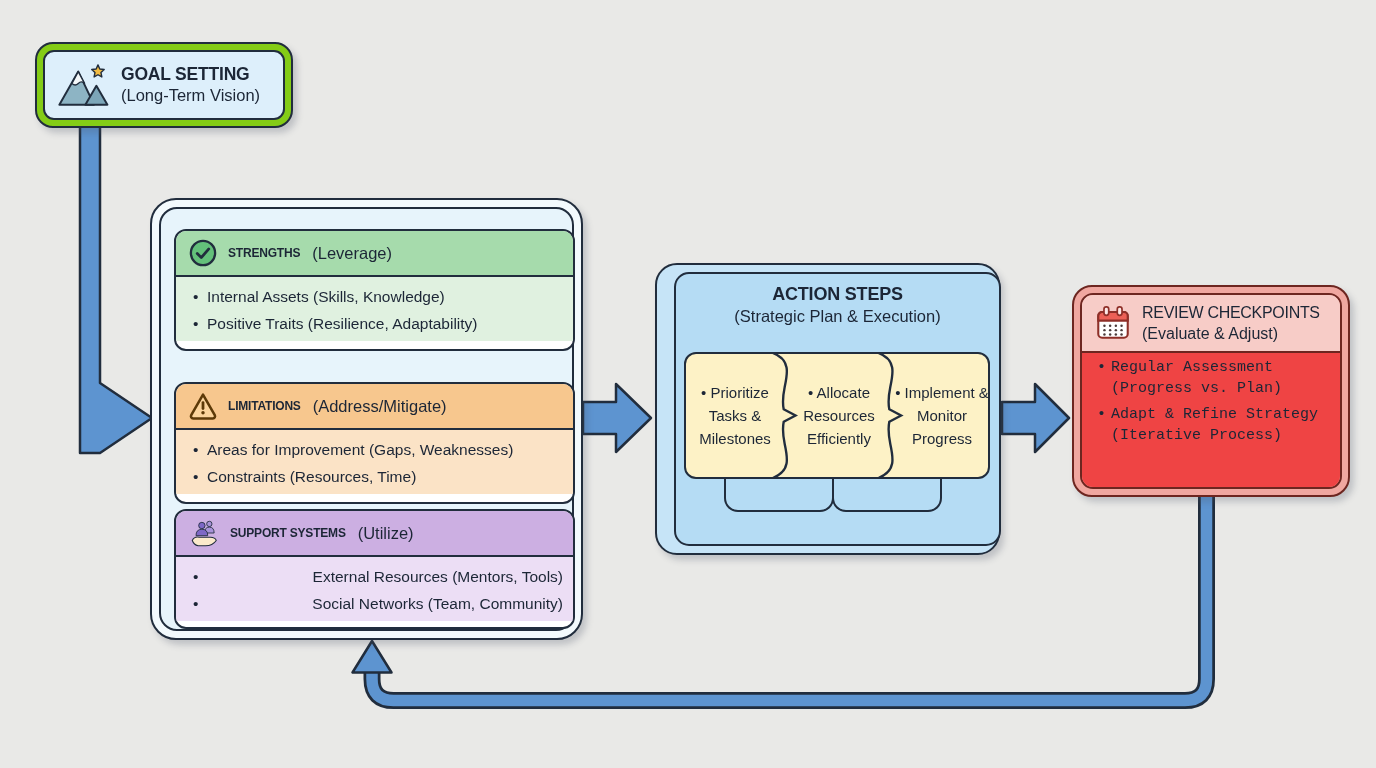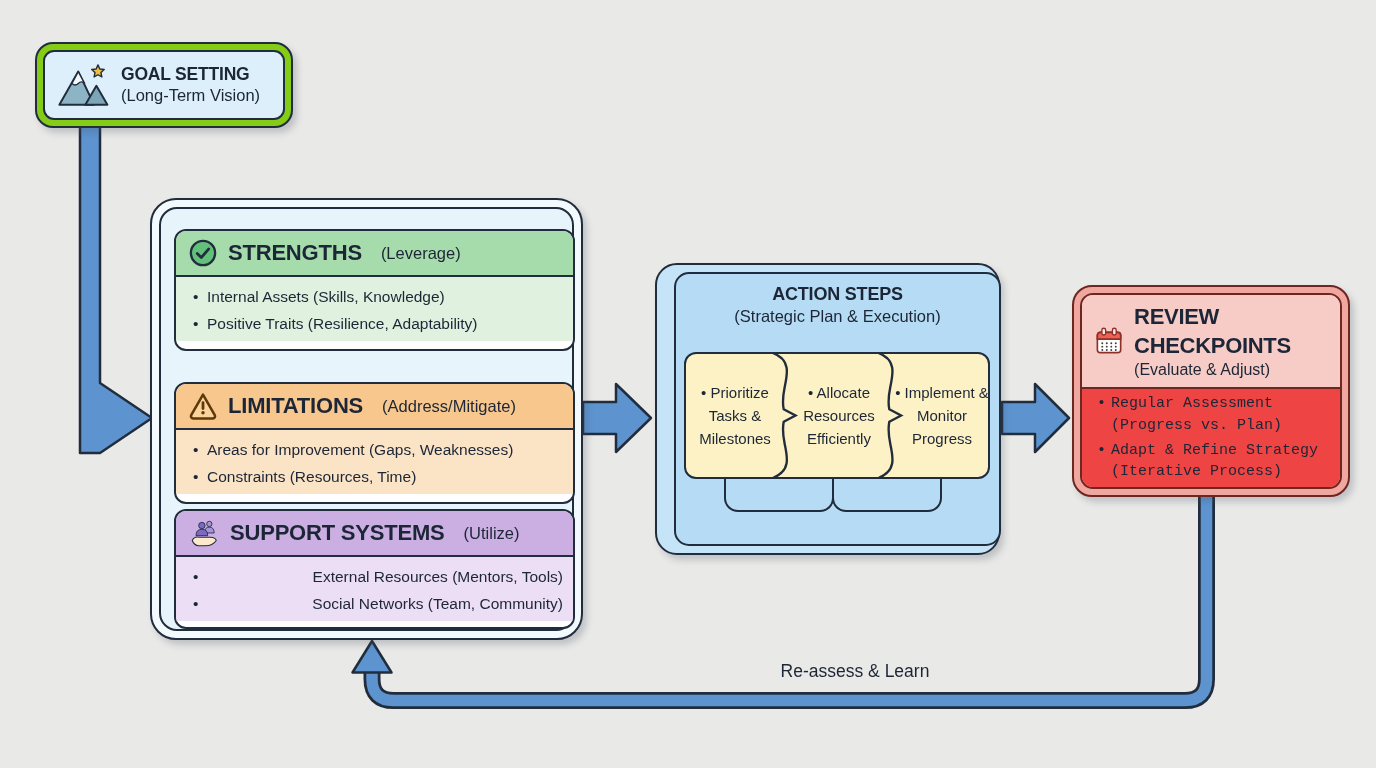--- a/index.html
+++ b/index.html
@@ -26,22 +26,22 @@
 
   
   .swot{left:150px;top:198px;width:433px;height:442px;
         background:#f3fafd;border:2.5px solid #212d3d;border-radius:26px;padding:7px;}
   .swot-inner{position:relative;width:100%;height:100%;background:#e7f4fb;
         border:2px solid #212d3d;border-radius:18px;}
   .sec{position:absolute;left:13px;width:401px;border:2.2px solid #212d3d;
         border-radius:12px;overflow:hidden;background:#fff;}
   .sec-head{height:46px;display:flex;align-items:center;gap:10px;padding:0 12px;
         border-bottom:2.2px solid #212d3d;}
-  .sec-title{font-size:22px;font-weight:bold;letter-spacing:-.2px;}
-  .sec-qual{font-size:16.5px;margin-left:9px;}
+  .sec-title{font-size:12px;font-weight:bold;letter-spacing:-.2px;}
+  .sec-qual{font-size:16.5px;margin-left:2px;}
   .sec-body{padding:7px 10px 4px 16px;}
   .bullets{list-style:none;margin:0;padding:0;}
   .bullets li{font-size:15.5px;line-height:1.72;position:relative;padding-left:15px;}
   .bullets li::before{content:"•";position:absolute;left:1px;}
 
   .sec-strengths{top:20px;height:122px;}
   .sec-strengths .sec-head{background:#a6dbac;}
   .sec-strengths .sec-body{background:#e0f1e0;}
   .sec-limitations{top:173px;height:122px;}
   .sec-limitations .sec-head{background:#f7c78e;}
@@ -72,21 +72,21 @@
   .bracket-1{left:48px;width:110px;}
   .bracket-2{left:156px;width:110px;}
 
   
   .review{left:1072px;top:285px;width:278px;height:212px;
         background:#f0a7a0;border:2.5px solid #6d2620;border-radius:20px;padding:6px;}
   .review-inner{width:100%;height:100%;border:2px solid #6d2620;border-radius:13px;
         overflow:hidden;display:flex;flex-direction:column;}
   .review-head{background:#f7ccc7;display:flex;align-items:center;gap:10px;
         padding:8px 10px 8px 12px;border-bottom:2.4px solid #6d2620;}
-  .review-title{font-size:22px;font-weight:bold;letter-spacing:-.3px;line-height:1.3;}
+  .review-title{font-size:16px;font-weight:normal;letter-spacing:-.3px;line-height:1.3;}
   .review-sub{font-size:16px;line-height:1.2;}
   .review-body{background:#ef4444;flex:1;padding:4px 8px 4px 14px;font-family:Liberation Mono, monospace;}
   .review-body .bullets li{font-size:15px;line-height:1.42;margin-bottom:4px;}
 
   
   .loop-label{position:absolute;left:745px;top:661px;width:220px;z-index:2;
         text-align:center;font-size:17.5px;}
 </style>
 </head>
 <body>
@@ -234,15 +234,14 @@
       </div>
       <div class="review-body">
         <ul class="bullets">
           <li>Regular Assessment (Progress vs. Plan)</li>
           <li>Adapt &amp; Refine Strategy (Iterative Process)</li>
         </ul>
       </div>
     </div>
   </div>
 
-  <div class="loop-label">Re-assess &amp; Learn</div>
 
 </div>
 
 </body></html>

